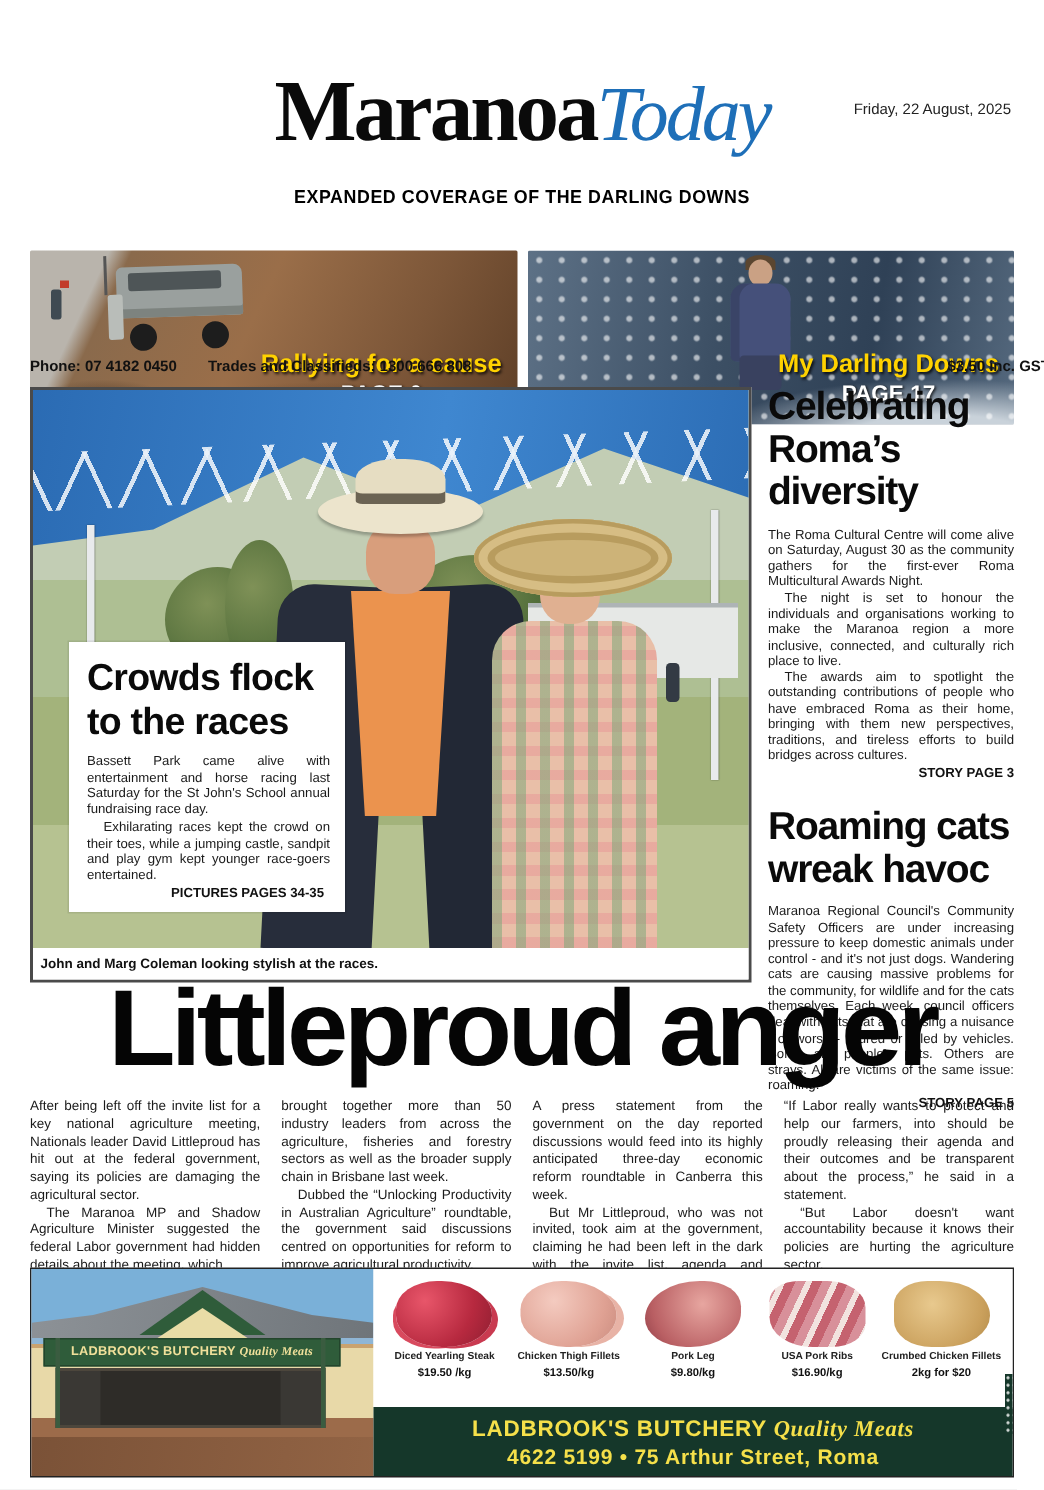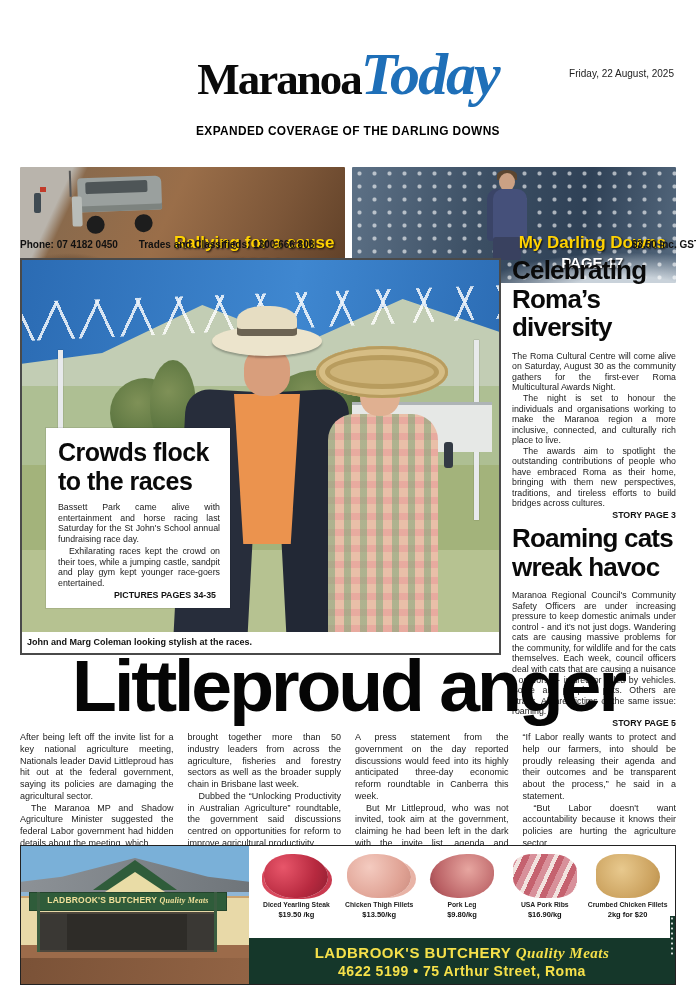--- a/index.html
+++ b/index.html
@@ -2,24 +2,24 @@
 <html><head>
 <meta charset="utf-8">
 <style>
   html,body{margin:0;padding:0;background:#e9e9e9;}
   .page{position:relative;width:696px;height:993px;background:#ffffff;margin:0 auto;
         font-family:"Liberation Sans",sans-serif;color:#111;overflow:hidden;}
 
   
   .date-line{position:absolute;top:26px;right:22px;font-size:10px;color:#222;margin-top:42px;}
   .masthead{position:absolute;top:40px;left:0;width:100%;text-align:center;white-space:nowrap;}
-  .masthead .black{font-family:"Liberation Serif",serif;font-weight:bold;font-size:45px;
+  .masthead .black{font-family:"Liberation Serif",serif;font-weight:bold;font-size:58px;
                    letter-spacing:-2px;color:#0a0a0a;}
-  .masthead .blue{font-family:"Liberation Serif",serif;font-weight:bold;font-style:italic;
-                  font-size:60px;letter-spacing:-2px;color:#1e6fb8;}
+  .masthead .blue{font-family:"Liberation Serif",serif;font-weight:normal;font-style:italic;
+                  font-size:52px;letter-spacing:-2px;color:#1e6fb8;}
   .tagline{position:absolute;top:124px;left:0;width:100%;text-align:center;
            font-size:12.5px;font-weight:bold;letter-spacing:.4px;color:#000;
            transform:scaleX(.95);}
 
   
   .banners{position:absolute;top:167px;left:20px;width:656px;height:116px;display:flex;gap:7px;}
   .banner{position:relative;flex:1;overflow:hidden;border-radius:1px;}
   .banner-rally{background:
       linear-gradient(115deg,#b9b4ac 0 14%,#8a6a4c 18%,#9a6e49 45%,#7c5638 75%,#5e3f27 100%);}
   .banner-rally::after{content:"";position:absolute;inset:0;
@@ -111,21 +111,21 @@
   .overlay-kicker{margin-top:2px;font-size:8.8px;font-weight:bold;text-align:right;padding-right:4px;}
   .photo-caption{height:21px;line-height:21px;font-size:9px;font-weight:bold;padding-left:5px;color:#111;
       background:#fff;}
 
   
   .right-col{position:absolute;left:512px;top:254px;width:164px;}
   .rc-head{font-size:26px;font-weight:bold;line-height:1.1;letter-spacing:-.8px;margin:2px 0 9px;color:#0a0a0a;}
   .right-col p{margin:0;font-size:8.8px;line-height:1.2;text-align:justify;color:#1a1a1a;}
   .right-col p + p{text-indent:11px;}
   .story-ref{font-size:8.8px;font-weight:bold;text-align:right;margin-top:1px;}
-  .rc-article + .rc-article{margin-top:4px;}
+  .rc-article + .rc-article{margin-top:16px;}
 
   
   .main-story{position:absolute;left:20px;top:652px;width:656px;}
   .ms-head{font-size:72px;font-weight:bold;letter-spacing:-3px;line-height:.95;text-align:center;
       white-space:nowrap;color:#050505;transform:scaleX(1.02);transform-origin:center;}
   .ms-cols{display:flex;gap:14px;margin-top:12px;}
   .ms-col{flex:1;font-size:9px;line-height:1.3;text-align:justify;color:#1a1a1a;}
   .ms-col p{margin:0;}
   .ms-col p + p{text-indent:11px;}
   .ms-col .story-ref{margin-top:1px;}

